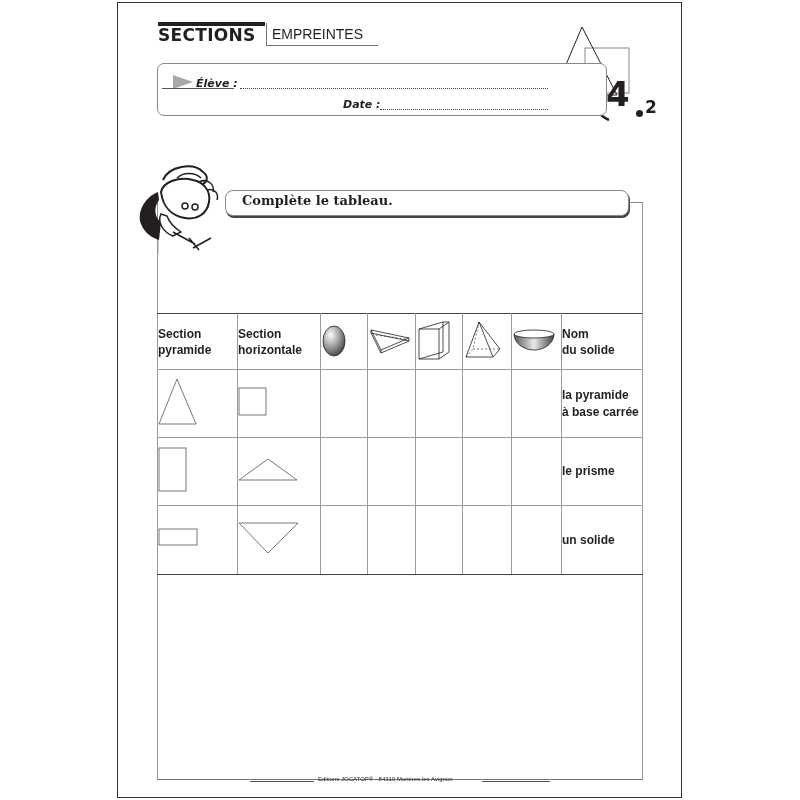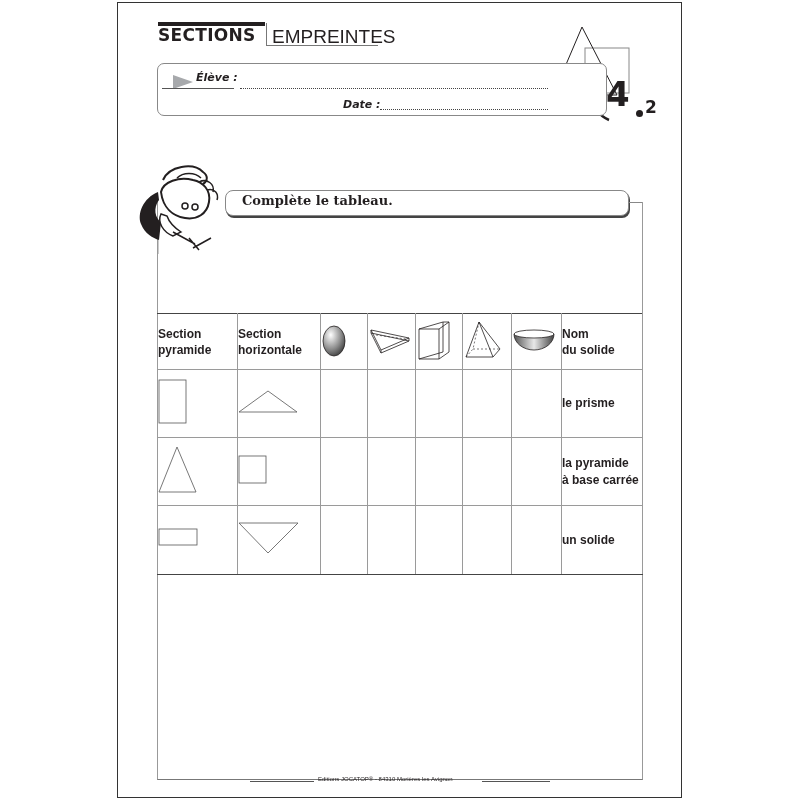--- a/index.html
+++ b/index.html
@@ -5,21 +5,21 @@
   html, body { margin: 0; padding: 0; background: #ffffff; }
   body { width: 800px; height: 800px; position: relative; overflow: hidden; font-family: "DejaVu Sans", sans-serif; color: #231f20; }
   .page { position: absolute; left: 117px; top: 2px; width: 565px; height: 796px; border: 1.5px solid #333; box-sizing: border-box; }
   .abs { position: absolute; }
 
   
   .title-bar { position: absolute; left: 158px; top: 22px; width: 107px; height: 4px; background: #231f20; }
   .title-main { position: absolute; left: 158px; top: 25px; font-family: "DejaVu Sans", sans-serif; font-weight: bold; font-size: 17px; letter-spacing: 0.3px; color: #231f20; }
   .title-sep { position: absolute; left: 266px; top: 23px; width: 1px; height: 22px; background: #777; }
   .title-sep-under { position: absolute; left: 266px; top: 45px; width: 112px; height: 1px; background: #777; }
-  .title-sub { position: absolute; left: 272px; top: 26px; font-family: "Liberation Sans", sans-serif; font-size: 19px; color: #231f20; }
+  .title-sub { position: absolute; left: 272px; top: 26px; font-family: "Liberation Sans", sans-serif; font-size: 14px; color: #231f20; }
 
   
   .name-box { position: absolute; left: 157px; top: 63px; width: 450px; height: 53px; border: 1px solid #888; border-radius: 7px; box-sizing: border-box; background: #fff; }
   .name-underline { position: absolute; left: 162px; top: 88px; width: 72px; height: 1px; background: #555; }
   .arrow-tri { position: absolute; left: 173px; top: 75px; width: 0; height: 0; border-top: 7px solid transparent; border-bottom: 7px solid transparent; border-left: 20px solid #a7a9ac; }
   .label-it { font-family: "DejaVu Sans", sans-serif; font-style: italic; font-weight: bold; font-size: 11px; color: #231f20; }
   .dots { position: absolute; height: 1px; border-bottom: 1px dotted #444; }
 
   
   .num-main { position: absolute; left: 606px; top: 77px; font-family: "DejaVu Sans", sans-serif; font-weight: bold; font-size: 34px; color: #231f20; line-height: 1; }
@@ -60,21 +60,21 @@
 
 <svg class="abs" style="left:545px;top:24px" width="90" height="100">
   <rect x="40" y="24" width="44" height="45" fill="none" stroke="#888" stroke-width="1"></rect>
   <polygon points="37,3 8,71 72,71" fill="none" stroke="#231f20" stroke-width="1"></polygon>
   <path d="M 60 46 A 28 28 0 0 0 64 96" fill="none" stroke="#231f20" stroke-width="2.5"></path>
 </svg>
 
 <div class="name-box"></div>
 <div class="arrow-tri"></div>
 <div class="name-underline"></div>
-<div class="abs label-it" style="left:196px;top:71px">Élève :</div>
+<div class="abs label-it" style="left:196px;top:77px">Élève :</div>
 <div class="dots" style="left:240px;top:87px;width:308px"></div>
 <div class="abs label-it" style="left:343px;top:98px">Date :</div>
 <div class="dots" style="left:380px;top:108px;width:168px"></div>
 
 <div class="num-main">4</div>
 <div class="num-dot"></div>
 <div class="num-sub">2</div>
 
 <div class="panel"></div>
 
@@ -174,58 +174,58 @@
     </td>
     <td class="thick-l">
       <div class="hdr">Nom</div>
       <div class="hdr">du solide</div>
     </td>
   </tr>
 
 
   <tr style="height:68px">
     <td>
+      <svg width="40" height="48">
+            <polygon points="19,1 1,46 38,46" fill="none" stroke="#555" stroke-width="0.8"></polygon>
+          </svg>
+    </td>
+    <td>
+      <svg width="30" height="30">
+            <rect x="1" y="1" width="27" height="27" fill="none" stroke="#555" stroke-width="0.8"></rect>
+          </svg>
+    </td>
+    <td class="thick-l"></td>
+    <td></td>
+    <td></td>
+    <td></td>
+    <td></td>
+    <td class="thick-l">
+      <div class="sname">la pyramide</div>
+      <div class="sname">à base carrée</div>
+    </td>
+  </tr>
+
+  <tr style="height:68px">
+    <td>
       <svg width="30" height="46">
             <rect x="1" y="1" width="27" height="43" fill="none" stroke="#555" stroke-width="0.8"></rect>
           </svg>
     </td>
     <td>
       <svg width="60" height="24">
             <polygon points="30,1 1,22 59,22" fill="none" stroke="#555" stroke-width="0.8"></polygon>
           </svg>
     </td>
     <td class="thick-l"></td>
     <td></td>
     <td></td>
     <td></td>
     <td></td>
     <td class="thick-l">
       <div class="sname">le prisme</div>
-    </td>
-  </tr>
-
-  <tr style="height:68px">
-    <td>
-      <svg width="40" height="48">
-            <polygon points="19,1 1,46 38,46" fill="none" stroke="#555" stroke-width="0.8"></polygon>
-          </svg>
-    </td>
-    <td>
-      <svg width="30" height="30">
-            <rect x="1" y="1" width="27" height="27" fill="none" stroke="#555" stroke-width="0.8"></rect>
-          </svg>
-    </td>
-    <td class="thick-l"></td>
-    <td></td>
-    <td></td>
-    <td></td>
-    <td></td>
-    <td class="thick-l">
-      <div class="sname">la pyramide</div>
-      <div class="sname">à base carrée</div>
     </td>
   </tr>
 
 
   <tr style="height:69px" class="bottom-border">
     <td>
       <svg width="42" height="20">
             <rect x="1" y="1" width="38" height="16" fill="none" stroke="#555" stroke-width="0.8"></rect>
           </svg>
     </td>

